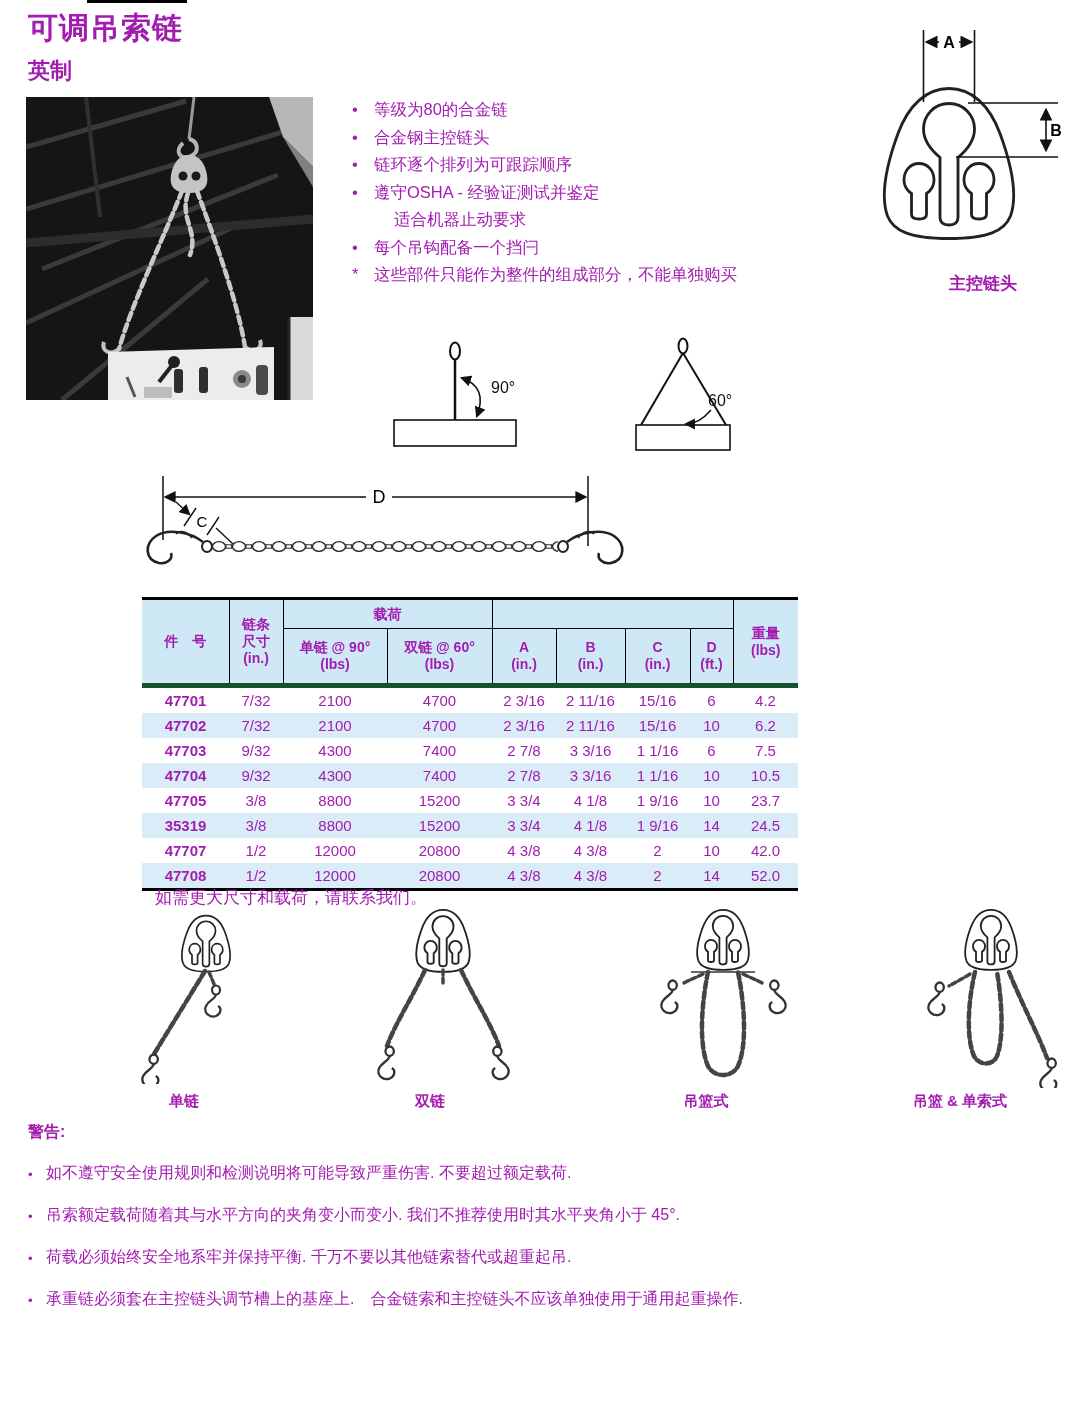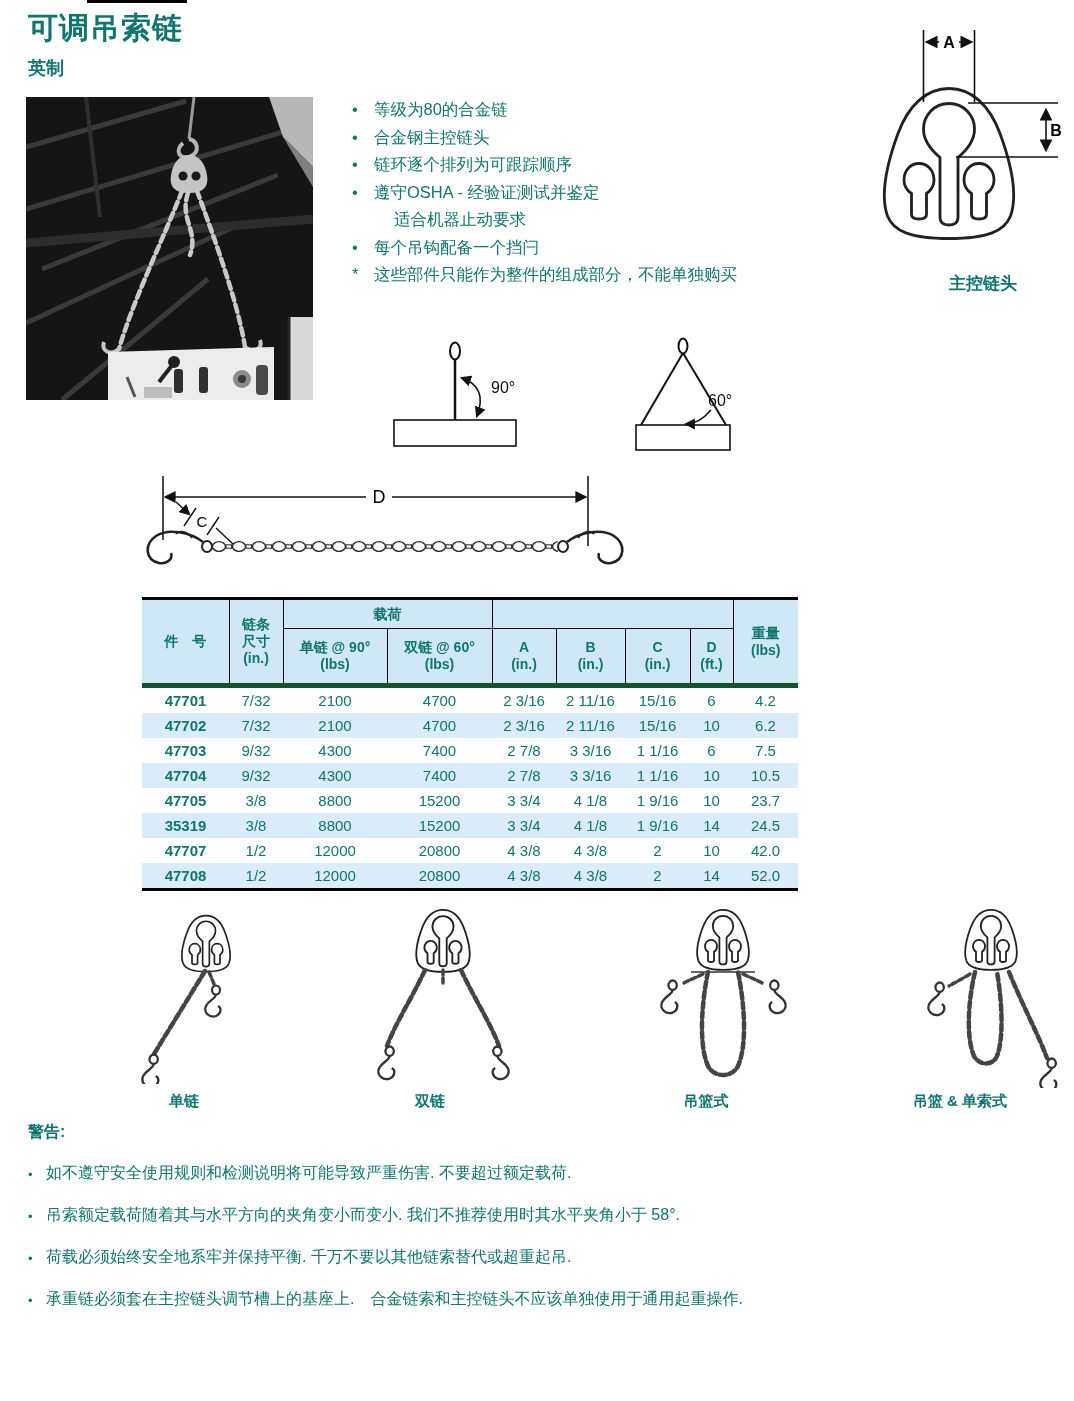--- a/index.html
+++ b/index.html
@@ -1,21 +1,21 @@
 <!DOCTYPE html>
 <html><head>
 <meta charset="utf-8">
 <style>
   html,body{margin:0;padding:0;background:#fff;}
   #page{position:relative;width:1074px;height:1401px;background:#fff;overflow:hidden;
-        font-family:"Liberation Sans","DejaVu Sans",sans-serif;color:#0f766e;
+        font-family:"Liberation Sans","DejaVu Sans",sans-serif;color:#a21caf;
         --hdr:#cfe8f5;--alt:#daecf8;}
   .abs{position:absolute;}
   .page-title{left:28px;top:8px;font-size:30px;font-weight:bold;letter-spacing:1px;}
-  .page-subtitle{left:28px;top:56px;font-size:18px;font-weight:bold;}
+  .page-subtitle{left:28px;top:56px;font-size:22px;font-weight:bold;}
   .top-rule{left:87px;top:0;width:100px;height:3px;background:#000;}
 
   .features{left:352px;top:96px;width:540px;}
   .feat{display:flex;font-size:16.5px;line-height:27.5px;}
   .fmark{width:22px;flex:none;}
   .feat.indent .ftext{padding-left:20px;}
 
   .ml-caption{left:903px;top:272px;width:160px;text-align:center;font-size:17px;font-weight:bold;}
 
   
@@ -346,20 +346,21 @@
             <td class="">4 3/8</td>
             <td class="">4 3/8</td>
             <td class="">2</td>
             <td class="">14</td>
             <td class="">52.0</td>
           </tr>
         </tbody>
     </table>
   </div>
 
+  <div class="abs note">如需更大尺寸和载荷，请联系我们。</div>
 
   <svg class="abs" style="left:123px;top:912px" width="150" height="172" viewBox="0 0 150 172">
     <use href="#mlink" transform="translate(55,2) scale(0.56)" stroke-width="3"></use>
     <path d="M82,59 L31,142" fill="none" stroke="#444" stroke-width="4.5" stroke-dasharray="6.5 3.5" stroke-linecap="round"></path>
     <path d="M86,60 L91,72" fill="none" stroke="#444" stroke-width="3.5" stroke-dasharray="5 3" stroke-linecap="round"></path>
     <use href="#shook" transform="translate(80,73) scale(1)" stroke-width="2.2"></use>
     <use href="#shook" transform="translate(17,142) scale(1.05)" stroke-width="2.2"></use>
   </svg>
 
   <svg class="abs" style="left:356px;top:906px" width="170" height="180" viewBox="0 0 170 180">
@@ -397,21 +398,21 @@
 
   <div class="abs warnings">
     <div class="warn-heading">警告:</div>
     <div>
         <div class="warn-item">
           <span class="wmark">•</span>
           <span>如不遵守安全使用规则和检测说明将可能导致严重伤害. 不要超过额定载荷.</span>
         </div>
         <div class="warn-item">
           <span class="wmark">•</span>
-          <span>吊索额定载荷随着其与水平方向的夹角变小而变小. 我们不推荐使用时其水平夹角小于 58°.</span>
+          <span>吊索额定载荷随着其与水平方向的夹角变小而变小. 我们不推荐使用时其水平夹角小于 45°.</span>
         </div>
         <div class="warn-item">
           <span class="wmark">•</span>
           <span>荷载必须始终安全地系牢并保持平衡. 千万不要以其他链索替代或超重起吊.</span>
         </div>
         <div class="warn-item">
           <span class="wmark">•</span>
           <span>承重链必须套在主控链头调节槽上的基座上.　合金链索和主控链头不应该单独使用于通用起重操作.</span>
         </div>
       </div>

